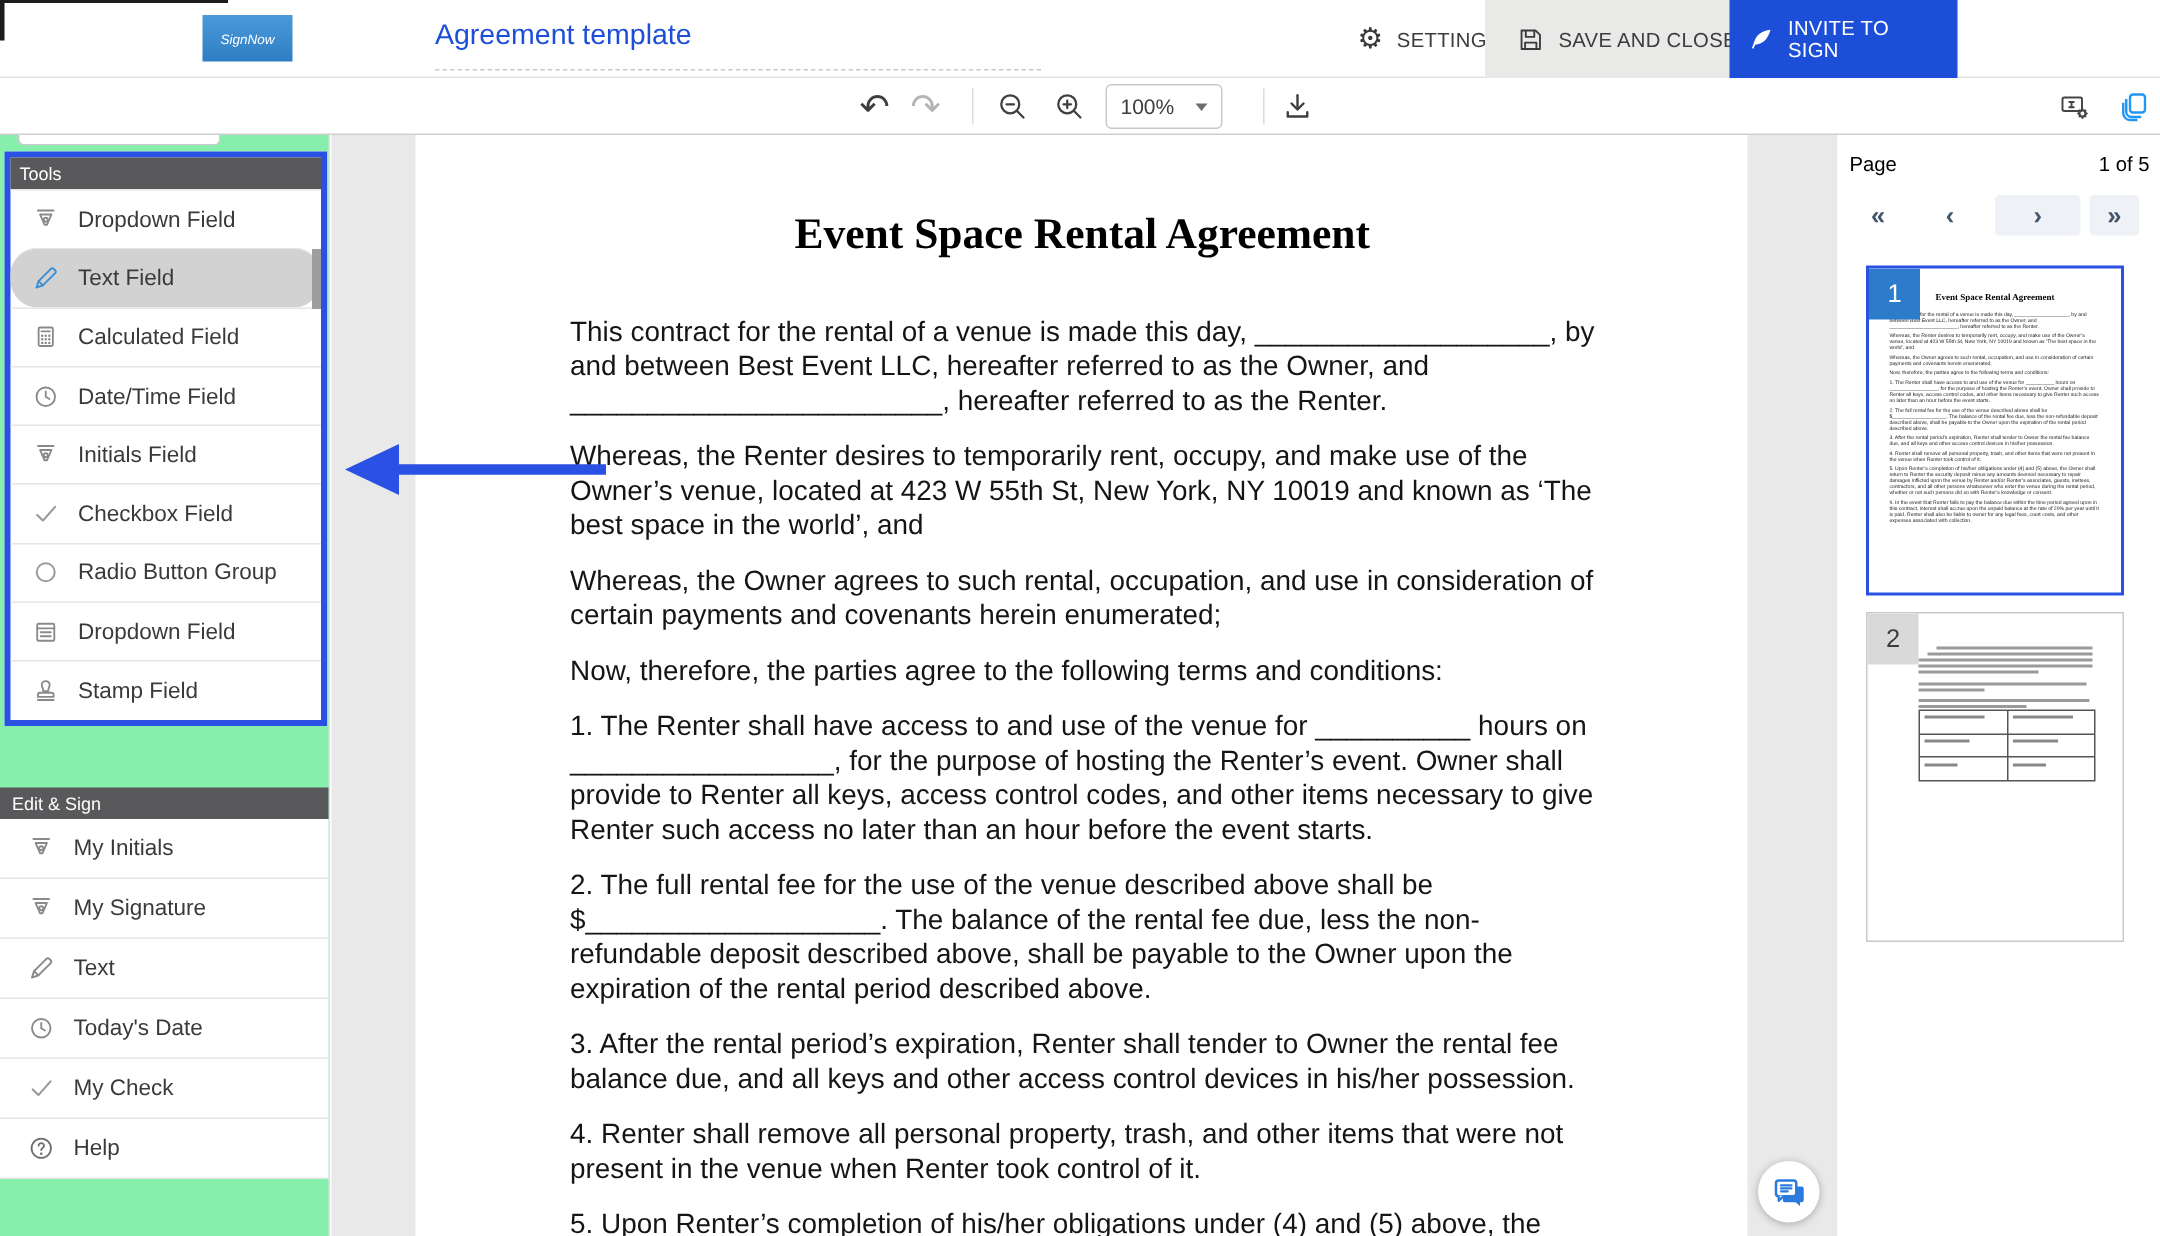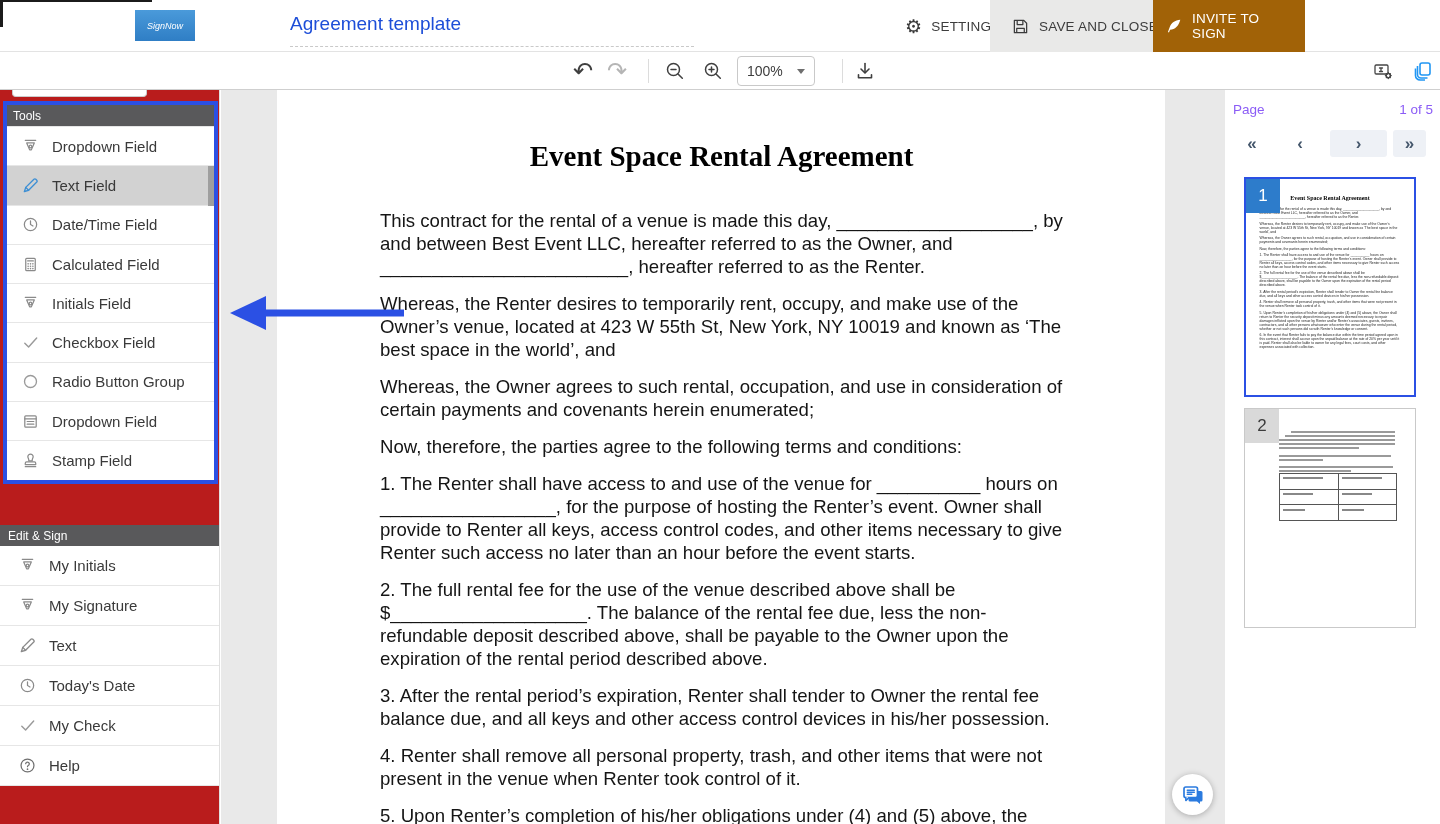--- a/index.html
+++ b/index.html
@@ -14,21 +14,21 @@
           background:linear-gradient(180deg,#4a9ada,#2f7ec5); color:#fff; font-style:italic;
           font-size:9px; display:flex; align-items:center; justify-content:center; }
   .doc-title { position:absolute; left:290px; top:13px; font-size:19px; color:#1d4ed8;
                background:transparent; border:none; width:400px; outline:none; }
   .title-underline { position:absolute; left:290px; top:46px; width:404px;
                      border-bottom:1px dashed #c9c9c9; }
   .hbtn { position:absolute; top:0; height:52px; display:flex; align-items:center; gap:9px;
           font-size:13.5px; color:#3d3d3d; padding:0 20px; cursor:pointer; letter-spacing:.2px; }
   .hbtn-settings { left:885px; }
   .hbtn-save { left:990px; background:#e9e9e8; }
-  .hbtn-invite { left:1153px; width:152px; background:#a16207; color:#fff; justify-content:center; padding:0 10px; }
+  .hbtn-invite { left:1153px; width:152px; background:#1d4ed8; color:#fff; justify-content:center; padding:0 10px; }
   .gear-glyph { font-size:19px; line-height:1; color:#3a3a3a; }
 
   
   .header2 { position:absolute; left:0; top:52px; width:1440px; height:38px; background:#fff;
              border-bottom:1px solid #cfcfcf; z-index:29; }
   .tbi { position:absolute; top:0; height:38px; width:30px; display:flex; align-items:center;
          justify-content:center; color:#3f3f3f; cursor:pointer; }
   .tb-undo { left:568px; font-size:24px; }
   .tb-redo { left:602px; font-size:24px; color:#b5b5b5; }
   .tb-div { position:absolute; top:7px; width:1px; height:24px; background:#dcdcdc; }
@@ -37,32 +37,32 @@
   .zoom-select { position:absolute; left:737px; top:4px; width:78px; height:30px;
                  border:1px solid #c9c9c9; border-radius:4px; display:flex; align-items:center;
                  padding:12px 9px; font-size:14px; color:#3d3d3d; cursor:pointer; }
   .zoom-caret { margin-left:auto; width:0; height:0; border-left:4px solid transparent;
                 border-right:4px solid transparent; border-top:5px solid #6e6e6e; }
   .tb-download { left:850px; }
   .tb-fieldcfg { left:1368px; }
   .tb-copies { left:1408px; }
 
   
-  .sidebar { position:absolute; left:0; top:90px; width:220px; height:734px; background:#b91c1c;
+  .sidebar { position:absolute; left:0; top:90px; width:220px; height:734px; background:#86efac;
              border-right:1px solid #e0e0e0; z-index:10; }
   .sidebar-stub { position:absolute; left:12px; top:-3px; width:135px; height:10px; background:#fff;
                   border:1px solid #ccc; border-top:none; border-radius:0 0 4px 4px; }
   .tools-panel { position:absolute; left:3px; top:11px; width:215px; border:4px solid #2b50e4;
                  background:#fff; z-index:5; }
   .panel-header { height:21px; background:#59595b; color:#fff; font-size:12px; display:flex;
                   align-items:center; padding-left:6px; }
   .tool-row { height:39.3px; display:flex; align-items:center; padding-left:13px; gap:12px;
               font-size:15px; color:#3a3a3a; border-top:1px solid #e6e6e6; cursor:pointer; }
   .tool-row:first-of-type { border-top:none; }
-  .tool-row.selected { background:#d2d2d2; }
+  .tool-row.selected { background:#d2d2d2;border-radius:18px; }
   .scroll-thumb { position:absolute; right:0; top:61px; width:6px; height:40px; background:#9e9e9e; }
   .es-header { position:absolute; left:0; top:435px; width:219px; height:21px; background:#59595b;
                color:#fff; font-size:12px; display:flex; align-items:center; padding-left:8px; }
   .es-rows { position:absolute; left:0; top:456px; width:219px; }
   .es-row { height:40px; display:flex; align-items:center; padding-left:17px; gap:12px;
             font-size:15px; color:#3a3a3a; border-bottom:1px solid #e6e6e6; cursor:pointer; background:#fff; }
   .ric { width:20px; height:20px; display:flex; align-items:center; justify-content:center; flex:none; }
   .ric svg { display:block; }
 
   
@@ -74,21 +74,21 @@
                 text-align:center; color:#000; margin:50px 0 36px 0; }
   .para { font-size:18.6px; line-height:23px; color:#151515; margin-bottom:14px;
           word-break:break-word; }
 
   
   .arrow { position:absolute; left:228px; top:293px; width:176px; height:40px; z-index:20; }
 
   
   .rightpanel { position:absolute; left:1225px; top:90px; width:215px; height:734px; background:#fff; }
   .pp-row { position:absolute; left:8px; top:12px; width:200px; display:flex;
-            justify-content:space-between; font-size:13.5px; color:#8b5cf6;text-align:center; }
+            justify-content:space-between; font-size:13.5px; color:#000000;text-align:center; }
   .navbtn { position:absolute; top:40px; height:27px; display:flex; align-items:center;
             justify-content:center; color:#44566b; font-weight:700; font-size:17px; cursor:pointer; }
   .nav-first { left:14px; width:26px; }
   .nav-prev  { left:64px; width:22px; }
   .nav-next  { left:105px; width:57px; background:#eef1f6; border-radius:3px; }
   .nav-last  { left:168px; width:33px; background:#eef1f6; border-radius:3px; }
   .thumb { position:absolute; left:19px; background:#fff; overflow:hidden; cursor:pointer; }
   .thumb1 { top:87px; width:172px; height:220px; border:2px solid #2b50e4; }
   .thumb2 { top:318px; width:172px; height:220px; border:1px solid #c9c9c9; }
   .badge { position:absolute; left:0; top:0; width:34px; height:34px; display:flex;
@@ -230,36 +230,36 @@
             <path d="M3.5 16.5l1.5-4.5 8.6-8.6a1.4 1.4 0 0 1 2 0l1 1a1.4 1.4 0 0 1 0 2L8 15l-4.5 1.5z"></path>
               <path d="M5 12l3 3"></path>
           </svg>
           </span>
         <span>Text Field</span>
       </div>
 
       <div class="tool-row">
         <span class="ric">
           <svg width="19" height="19" viewBox="0 0 20 20" fill="none" stroke="#8a8a8a" stroke-width="1.3" stroke-linecap="round">
-            <circle cx="10" cy="10" r="6.5"></circle>
-              <path d="M10 6.3V10l2.6 1.6"></path>
-          </svg>
-          </span>
-        <span>Date/Time Field</span>
-      </div>
-
-      <div class="tool-row">
-        <span class="ric">
-          <svg width="19" height="19" viewBox="0 0 20 20" fill="none" stroke="#8a8a8a" stroke-width="1.3" stroke-linecap="round">
             <rect x="5" y="3.5" width="10" height="13" rx="1"></rect>
               <path d="M7 6.2h6"></path>
             <path d="M7.5 9.3h.01M10 9.3h.01M12.5 9.3h.01M7.5 11.8h.01M10 11.8h.01M12.5 11.8h.01M7.5 14.3h.01M10 14.3h.01M12.5 14.3h.01" stroke-width="1.7"></path>
           </svg>
           </span>
         <span>Calculated Field</span>
+      </div>
+
+      <div class="tool-row">
+        <span class="ric">
+          <svg width="19" height="19" viewBox="0 0 20 20" fill="none" stroke="#8a8a8a" stroke-width="1.3" stroke-linecap="round">
+            <circle cx="10" cy="10" r="6.5"></circle>
+              <path d="M10 6.3V10l2.6 1.6"></path>
+          </svg>
+          </span>
+        <span>Date/Time Field</span>
       </div>
 
       <div class="tool-row">
         <span class="ric">
           <svg width="19" height="19" viewBox="0 0 20 20" fill="none" stroke="#8a8a8a" stroke-width="1.3" stroke-linejoin="round" stroke-linecap="round">
             <path d="M4.5 3.5h11"></path>
               <path d="M6 6.3h8l-3.1 7.2h-1.8L6 6.3z"></path>
               <circle cx="10" cy="10" r="1.4"></circle>
           </svg>
           </span>

